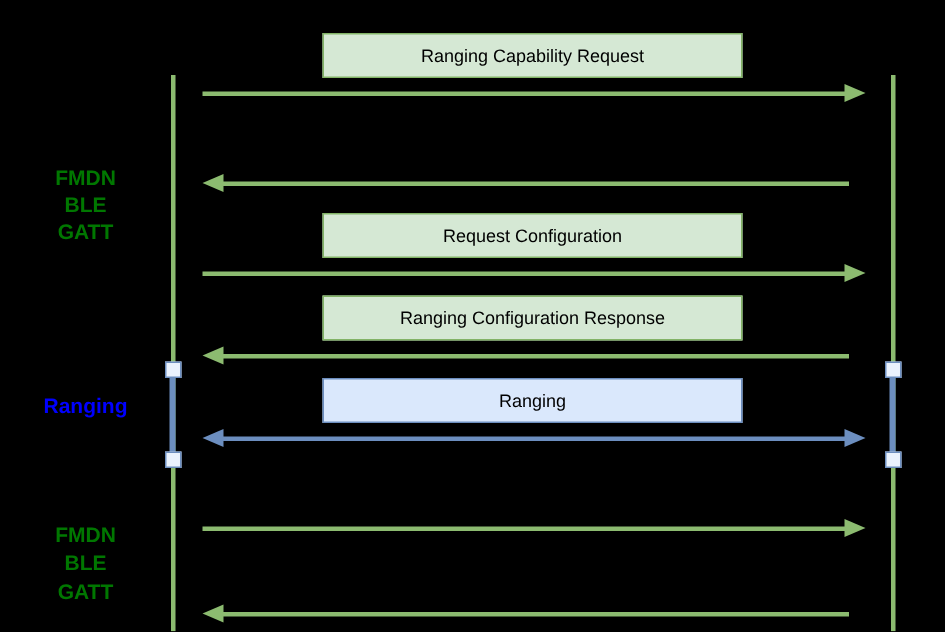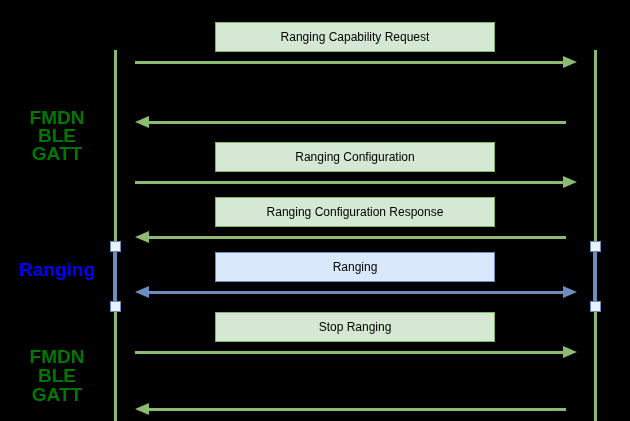--- a/index.html
+++ b/index.html
@@ -97,21 +97,21 @@
   .arrow.blue  .head.hr { border-left: 14px solid var(--blue-arrow, #6c8ebf); }
   .arrow.blue  .head.hl { border-right: 14px solid var(--blue-arrow, #6c8ebf); }
 
   
   .side-label {
     position: absolute;
     left: 5px;
     width: 104px;
     text-align: center;
     font-weight: bold;
-    font-size: 19px;
+    font-size: 14px;
   }
   .side-label.green { color: var(--label-green, #007700); line-height: 18px; }
   .side-label.blue  { color: var(--label-blue, #0000ff);  line-height: 18px; }
   .side-label.bottom { line-height: 19px; }
 </style>
 </head>
 <body>
 
 <div class="stage">
 
@@ -146,21 +146,21 @@
     <div class="shaft"></div>
     <div class="head hr"></div>
   </div>
 
   <div class="arrow green dir-left" style="top:116px;">
     <div class="shaft"></div>
     <div class="head hl"></div>
   </div>
 
   <div class="msg-box green" style="top:142px;">
-    <span>Ranging Configuration</span>
+    <span>Request Configuration</span>
   </div>
   <div class="arrow green dir-right" style="top:176px;">
     <div class="shaft"></div>
     <div class="head hr"></div>
   </div>
 
   <div class="msg-box green" style="top:197px;align-items:center;">
     <span>Ranging Configuration Response</span>
   </div>
   <div class="arrow green dir-left" style="top:231px;">
@@ -170,23 +170,20 @@
 
   <div class="msg-box blue" style="top:252px;">
     <span>Ranging</span>
   </div>
   <div class="arrow blue dir-both" style="top:286px;">
     <div class="shaft"></div>
     <div class="head hl"></div>
     <div class="head hr"></div>
   </div>
 
-  <div class="msg-box green" style="top:312px;">
-    <span>Stop Ranging</span>
-  </div>
   <div class="arrow green dir-right" style="top:346px;">
     <div class="shaft"></div>
     <div class="head hr"></div>
   </div>
 
   <div class="arrow green dir-left" style="top:403px;">
     <div class="shaft"></div>
     <div class="head hl"></div>
   </div>
 

